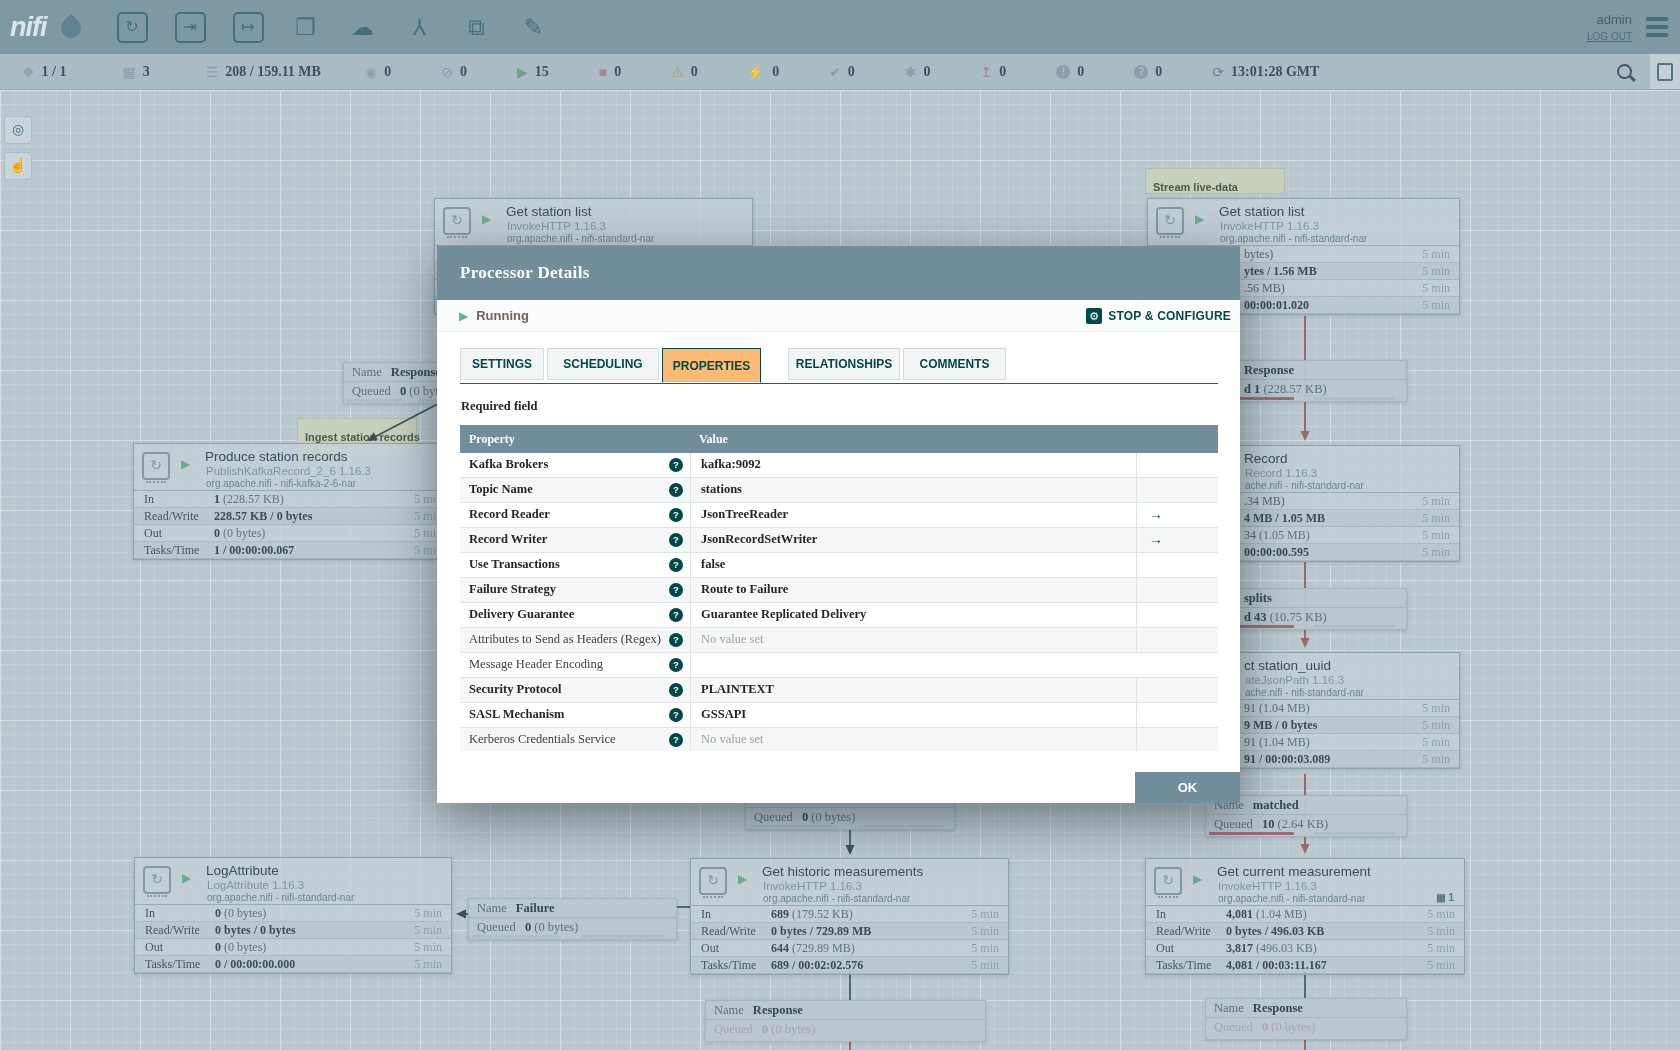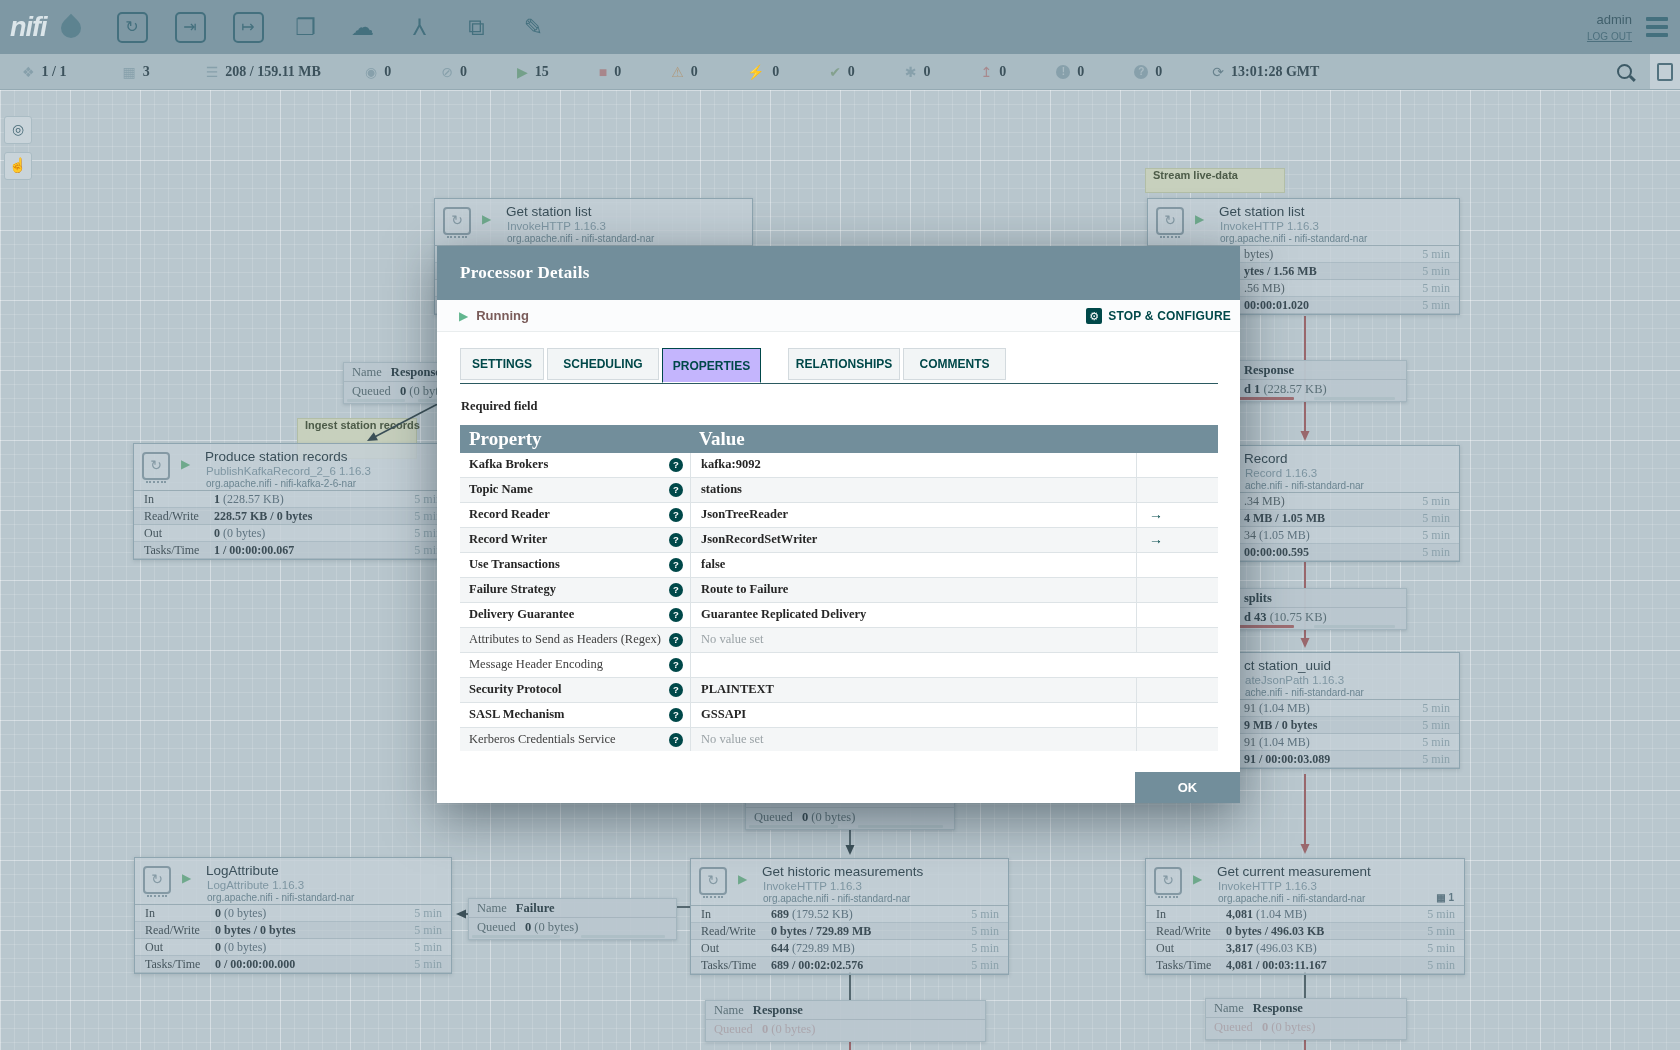--- a/index.html
+++ b/index.html
@@ -43,21 +43,21 @@
         linear-gradient(90deg, rgba(255,255,255,.30) 1px, transparent 1px),
         linear-gradient(rgba(255,255,255,.15) 1px, transparent 1px),
         linear-gradient(90deg, rgba(255,255,255,.15) 1px, transparent 1px);
       background-size:70px 70px,70px 70px,14px 14px,14px 14px;}
   .ctrl-btn{position:absolute;width:26px;height:26px;background:#c9d4da;border:1px solid #aabcc4;border-radius:3px;
             color:#476a77;font-size:14px;text-align:center;line-height:24px;cursor:pointer;z-index:5;}
   #crumbbar{position:absolute;left:0;right:0;bottom:0;height:28px;background:rgba(255,255,255,.12);z-index:6;}
   #crumb{position:absolute;left:15px;top:6px;font-size:13px;font-weight:700;color:#3b4e57;cursor:pointer;}
 
   .plabel{position:absolute;background:#c7d0bd;border:1px solid #b2bea6;color:#4c5b48;font-weight:700;font-size:11px;
-          padding:0 7px;box-sizing:border-box;white-space:nowrap;z-index:1;}
+          padding:12px 7px;box-sizing:border-box;white-space:nowrap;z-index:1;}
   #wires{position:absolute;left:0;top:0;z-index:2;pointer-events:none;}
 
   .qlabel{position:absolute;background:rgba(186,199,207,.96);border:1px solid #a3b5be;box-shadow:0 1px 3px rgba(40,60,70,.18);
           z-index:3;box-sizing:border-box;}
   .ql-row{height:18px;line-height:18px;font-family:"Liberation Serif",serif;font-size:12.5px;padding-left:8px;white-space:nowrap;overflow:hidden;}
   .ql-row.r2{border-top:1px solid rgba(120,140,152,.30);}
   .ql-row.fragpad{padding-left:38px;}
   .ql-l{color:#5c7179;margin-right:9px;}
   .ql-v{color:#364a53;font-weight:700;}
   .ql-v .dim{font-weight:400;color:#5c7179;}
@@ -94,25 +94,25 @@
   .d-title{font-family:"Liberation Serif",serif;font-weight:700;font-size:17px;color:#fff;letter-spacing:.3px;}
   .d-status{height:31px;background:#fbfcfd;border-bottom:1px solid #e9edee;display:flex;align-items:center;padding:0 9px 0 22px;}
   .d-run-ic{color:#62b68f;font-size:12px;margin-right:8px;}
   .d-run{font-size:13px;font-weight:700;color:#7a5c5a;}
   .d-act{margin-left:auto;display:flex;align-items:center;cursor:pointer;}
   .d-gear{width:16px;height:16px;background:#004849;border-radius:2px;color:#fff;font-size:11px;line-height:16px;text-align:center;margin-right:6px;}
   .d-act-t{font-size:12px;font-weight:700;color:#004849;letter-spacing:.2px;}
   #tabs{position:absolute;left:23px;right:22px;top:102px;height:35px;display:flex;align-items:flex-start;border-bottom:1px solid #2b5a61;}
   .d-tab{height:32px;margin-right:3px;display:flex;align-items:center;justify-content:center;font-size:12px;font-weight:700;
          color:#004849;background:#f2f5f6;border:1px solid #d3dade;box-sizing:border-box;cursor:pointer;}
-  .d-tab.sel{background:#c4b5fd;border:1px solid #004849;border-bottom:1px solid #fff;height:35px;margin-bottom:-1px;}
+  .d-tab.sel{background:#fdba74;border:1px solid #004849;border-bottom:1px solid #fff;height:35px;margin-bottom:-1px;}
   .d-req{position:absolute;left:24px;top:153px;font-family:"Liberation Serif",serif;font-weight:700;font-size:12.5px;color:#262626;}
   #ptable{position:absolute;left:23px;top:179px;width:758px;height:326px;overflow:hidden;}
   .t-hdr{height:28px;background:#728e9b;display:flex;}
-  .t-hc{font-family:"Liberation Serif",serif;font-weight:700;font-size:19px;color:#fff;line-height:28px;padding-left:9px;box-sizing:border-box;}
+  .t-hc{font-family:"Liberation Serif",serif;font-weight:700;font-size:12px;color:#fff;line-height:28px;padding-left:9px;box-sizing:border-box;}
   .t-row{display:flex;height:24px;border-bottom:1px solid #dde3e6;background:#fff;}
   .t-row.alt{background:#f4f6f7;}
   .t-prop{width:230px;position:relative;line-height:23px;font-family:"Liberation Serif",serif;font-size:12.5px;color:#404040;
           padding-left:9px;box-sizing:border-box;white-space:nowrap;}
   .t-prop.req{font-weight:700;color:#262626;}
   .t-help{position:absolute;right:7px;top:5px;width:14px;height:14px;background:#004849;border-radius:50%;color:#fff;
           font-size:9.5px;font-weight:700;text-align:center;line-height:14px;font-family:"Liberation Sans",sans-serif;cursor:pointer;}
   .t-val{width:446px;border-left:1px solid #dde3e6;line-height:23px;font-family:"Liberation Serif",serif;font-size:12.5px;
          color:#262626;font-weight:700;padding-left:10px;box-sizing:border-box;white-space:nowrap;}
   .t-val.empty{color:#9aa2a6;font-weight:400;}
@@ -264,20 +264,28 @@
         </div>
       </div>
       <div class="qlabel" style="left: 1205px; top: 498px; width: 202px; height: 42px;">
         <div class="ql-row fragpad"><span class="ql-v">splits</span></div>
         <div class="ql-row r2 fragpad"><span class="ql-v">d  43 <span class="dim">(10.75 KB)</span></span></div>
         <div class="ql-bars">
           <span class="bar" style="left: 0px; width: 44%; background: rgb(158, 109, 114);"></span>
           <span class="bar" style="left: 54%; width: 42%; background: rgb(174, 191, 198);"></span>
         </div>
       </div>
+      <div class="qlabel" style="left: 1205px; top: 705px; width: 202px; height: 42px;">
+        <div class="ql-row"><span class="ql-l">Name</span><span class="ql-v">matched</span></div>
+        <div class="ql-row r2"><span class="ql-l">Queued</span><span class="ql-v">10 <span class="dim">(2.64 KB)</span></span></div>
+        <div class="ql-bars">
+          <span class="bar" style="left: 0px; width: 44%; background: rgb(158, 109, 114);"></span>
+          <span class="bar" style="left: 54%; width: 42%; background: rgb(174, 191, 198);"></span>
+        </div>
+      </div>
       <div class="qlabel" style="left: 745px; top: 698px; width: 210px; height: 42px;">
         <div class="ql-row"></div>
         <div class="ql-row r2"><span class="ql-l">Queued</span><span class="ql-v">0 <span class="dim">(0 bytes)</span></span></div>
         <div class="ql-bars">
           <span class="bar" style="left: 0px; width: 44%; background: rgb(174, 191, 198);"></span>
           <span class="bar" style="left: 54%; width: 42%; background: rgb(174, 191, 198);"></span>
         </div>
       </div>
       <div class="qlabel" style="left: 468px; top: 808px; width: 209px; height: 42px;">
         <div class="ql-row"><span class="ql-l">Name</span><span class="ql-v">Failure</span></div>

